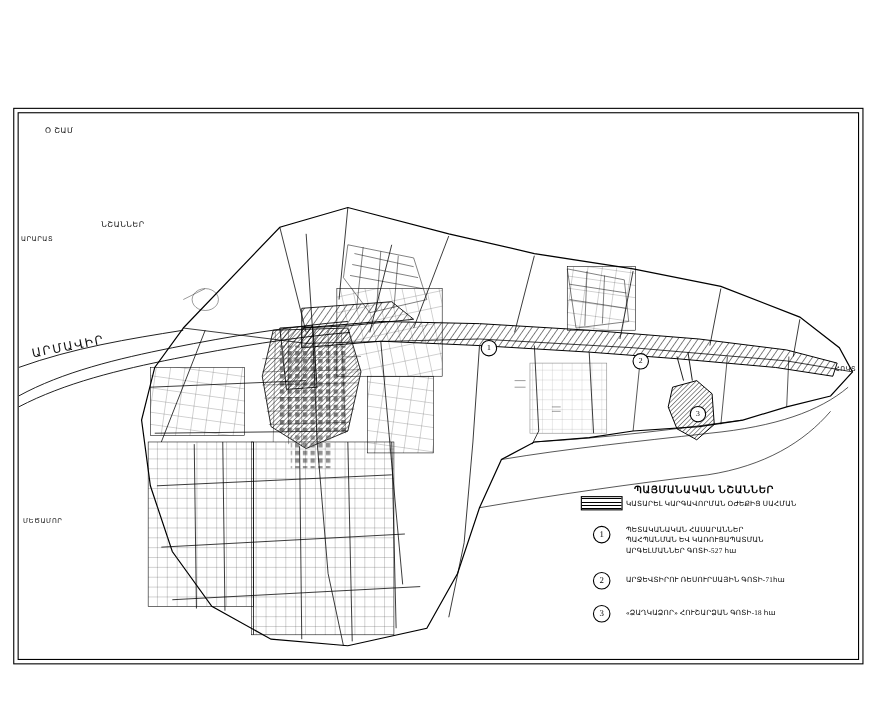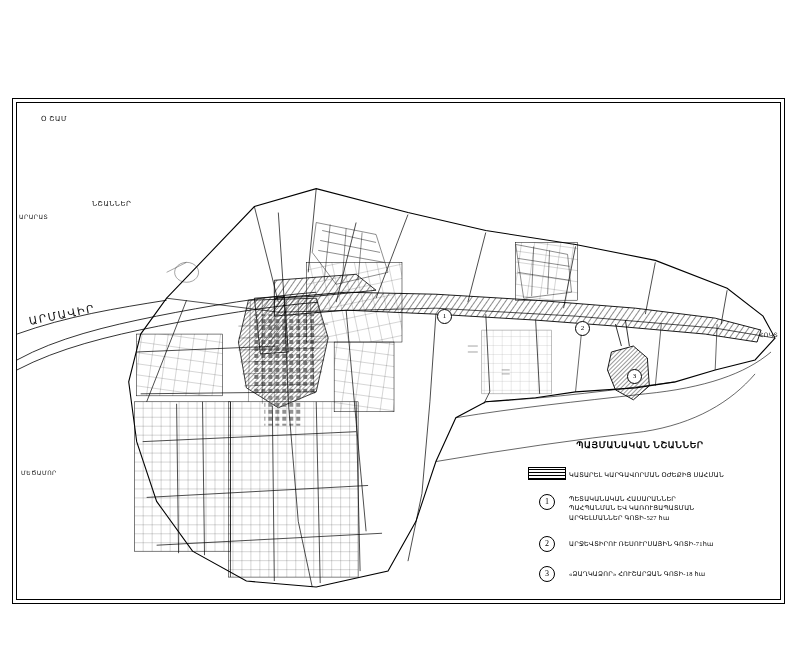--- a/index.html
+++ b/index.html
@@ -68,21 +68,20 @@
     left: 508px;
     top: 337px;
     width: 230px;
   }
   .legend-title {
     font-family: "Liberation Serif", serif;
     font-size: 9px;
     font-weight: bold;
     text-align: center;
     letter-spacing: 0.6px;
-    margin-bottom: 16px;
     color: #000;
   }
   .legend-row {
     display: flex;
     align-items: flex-start;
     margin-bottom: 13px;
   }
   .legend-sym {
     width: 44px;
     flex: 0 0 44px;

